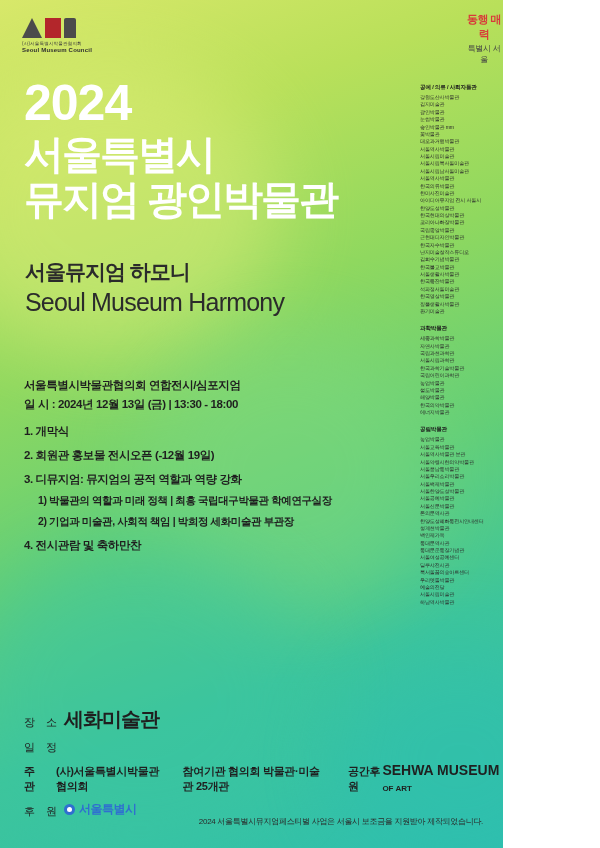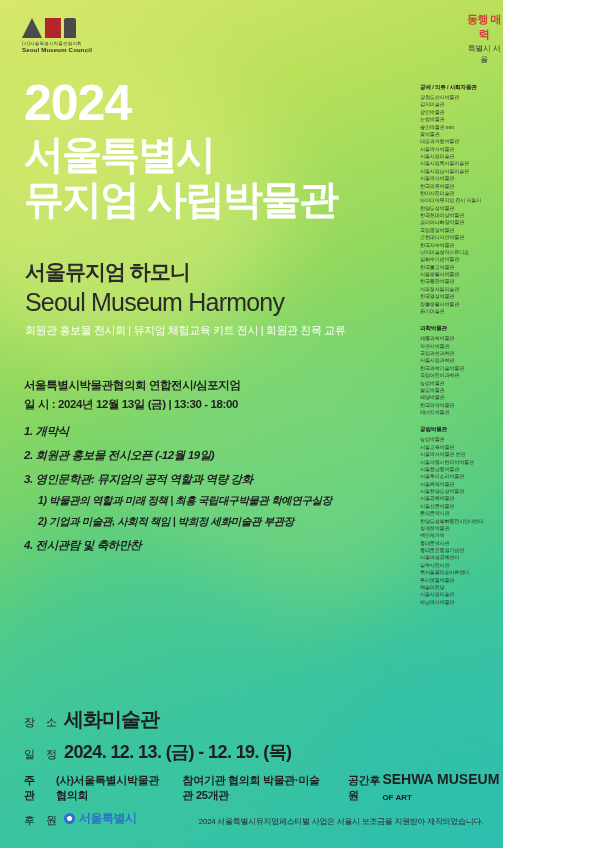--- a/index.html
+++ b/index.html
@@ -47,21 +47,21 @@
 
   .sub-block{position:absolute;left:25px;top:258px;}
   .s-kr{font-size:21px;font-weight:bold;color:#2b2b2b;letter-spacing:-1px;}
   .s-en{font-size:25px;color:#2b2b2b;letter-spacing:-.8px;margin-top:2px;}
   .s-tags{font-size:11px;color:#ffffff;margin-top:6px;letter-spacing:-.4px;}
 
   
   .prog{position:absolute;left:24px;top:378px;color:#1f1f1f;}
   .prog .head{font-size:11.5px;font-weight:bold;letter-spacing:-.4px;}
   .prog .when{font-size:11.5px;font-weight:bold;letter-spacing:-.4px;margin-top:4px;}
-  .prog ol{list-style:none;margin:12px 0 0;padding:0;font-style:italic;}
+  .prog ol{list-style:none;margin:12px 0 0;padding:0;}
   .prog li{font-size:11.5px;font-weight:bold;letter-spacing:-.4px;margin-bottom:9px;}
   .prog li .sub{display:block;font-size:10.5px;font-weight:bold;margin:7px 16px 0 14px;letter-spacing:-.4px;}
 
   
   .info{position:absolute;left:24px;top:706px;color:#1f1f1f;}
   .info .row{display:flex;align-items:baseline;margin-bottom:7px;}
   .info .lbl{width:40px;font-size:11px;letter-spacing:4px;color:#1f1f1f;}
   .info .place{font-size:20px;font-weight:bold;letter-spacing:-1px;}
   .info .date{font-size:18px;font-weight:bold;letter-spacing:-.6px;}
   .info .host{font-size:11px;font-weight:bold;letter-spacing:-.3px;}
@@ -108,62 +108,60 @@
   </div>
 
   <div class="logo-seoulmyseoul">
     <div class="l1">SEOUL</div>
     <div class="l2">MY SOUL</div>
   </div>
 
   <div class="title-block">
     <div class="t-year">2024</div>
     <div class="t-line1">서울특별시</div>
-    <div class="t-line2">뮤지엄 사립박물관</div>
+    <div class="t-line2">뮤지엄 광인박물관</div>
   </div>
 
   <div class="sub-block">
     <div class="s-kr">서울뮤지엄 하모니</div>
     <div class="s-en">Seoul Museum Harmony</div>
-    <div class="s-tags">회원관 홍보물 전시회 | 뮤지엄 체험교육 키트 전시 | 회원관 친목 교류</div>
   </div>
 
   <div class="prog">
     <div class="head">서울특별시박물관협의회 연합전시/심포지엄</div>
     <div class="when">일  시 : 2024년 12월 13일 (금) | 13:30 - 18:00</div>
     <ol>
       <li>
         <span>1.</span>
         <span>개막식</span>
       </li>
       <li>
         <span>2.</span>
         <span>회원관 홍보물 전시오픈 (-12월 19일)</span>
       </li>
       <li>
         <span>3.</span>
-        <span>영인문학관: 뮤지엄의 공적 역할과 역량 강화</span>
+        <span>디뮤지엄: 뮤지엄의 공적 역할과 역량 강화</span>
         <span class="sub">1) 박물관의 역할과 미래 정책 | 최흥 국립대구박물관 학예연구실장</span>
         <span class="sub">2) 기업과 미술관, 사회적 책임 | 박희정 세화미술관 부관장</span>
       </li>
       <li>
         <span>4.</span>
         <span>전시관람 및 축하만찬</span>
       </li>
     </ol>
   </div>
 
   <div class="info">
     <div class="row">
       <div class="lbl">장 소</div>
       <div class="place">세화미술관</div>
     </div>
     <div class="row">
       <div class="lbl">일 정</div>
-      <div class="date">2024. 12. 13. (금) - 12. 19. (목)</div>
     </div>
     <div class="row host">
       <div class="lbl">주 관</div>
       <div class="host">(사)서울특별시박물관협의회</div>
       <div class="host mid">참여기관 협의회 박물관·미술관 25개관</div>
       <div class="host sponsor">공간후원</div>
       <div class="host sehwa">
         <span>SEHWA MUSEUM</span>
         <small>OF ART</small>
       </div>

